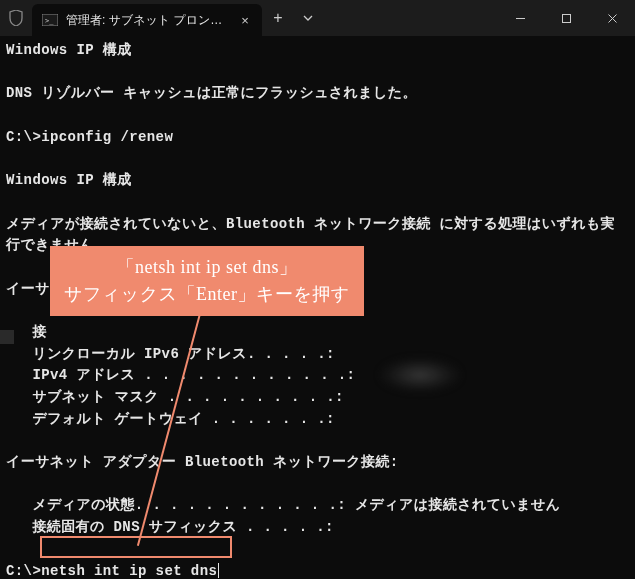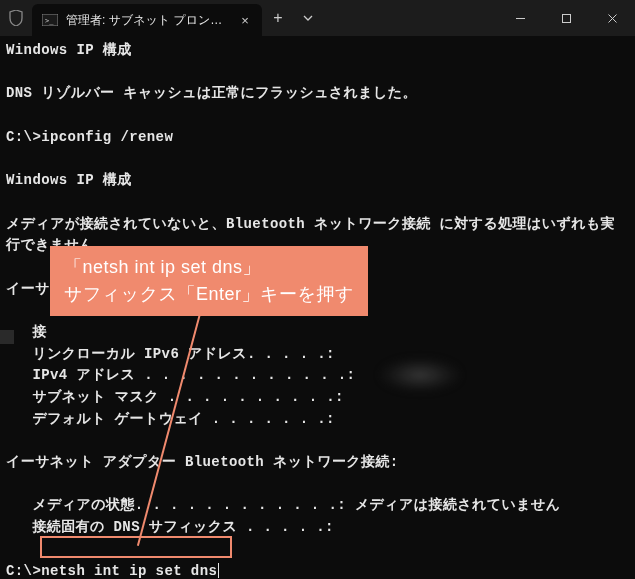--- a/index.html
+++ b/index.html
@@ -84,25 +84,25 @@
     background:#0c0c0c;
   }
   .highlight-box {
     position:absolute;
     border:2px solid #f08a6e;
   }
   .callout {
     position:absolute;
     background:#f08a6e;
     color:#fff;
-    font-family:Liberation Sans, sans-serif;
+    font-family:Liberation Serif, serif;
     font-size:18px;
     font-weight:500;
     padding:8px 14px;
-    text-align:left;
+    text-align:center;
     line-height:1.5;
     letter-spacing:0.5px;
   }
   .leader {
     position:absolute;
     width:2px;
     background:#f08a6e;
     transform-origin: top center;
   }
   .caret {

